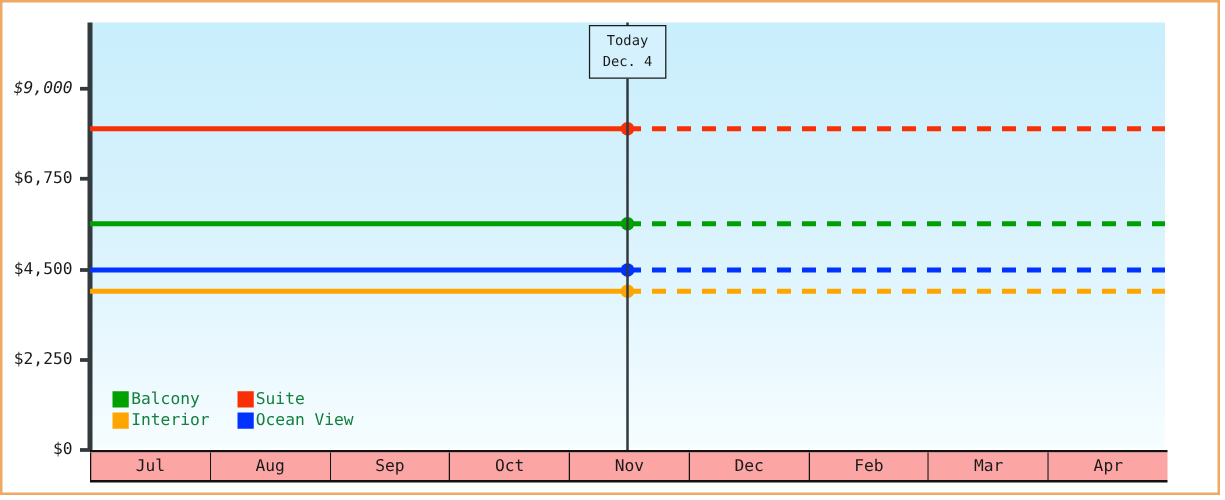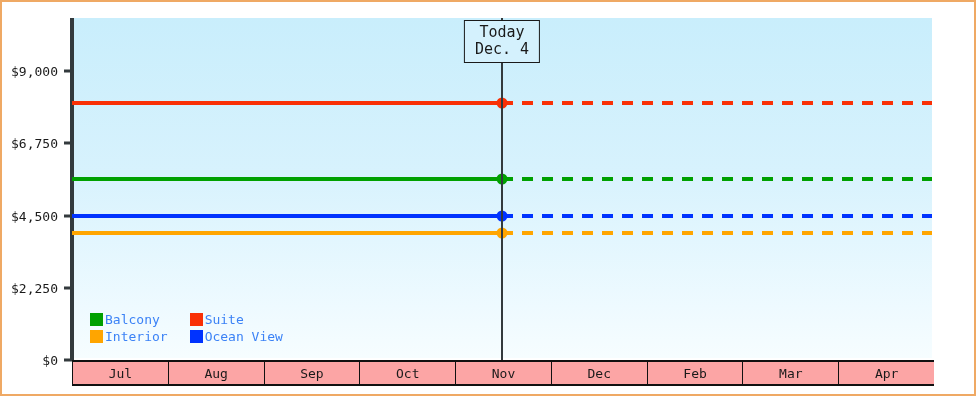--- a/index.html
+++ b/index.html
@@ -88,42 +88,42 @@
     position: absolute;
     width: 2px;
     background: #333a3d;
   }
   #today-box {
     position: absolute;
     border: 1px solid #1a1a1a;
     background: #d4f1fd;
     padding: 3px 10px 4px 10px;
     text-align: center;
-    font-size: 15px;
+    font-size: 11px;
     line-height: 17px;
     color: #1a1a1a;
     white-space: nowrap;
     transform: translateX(-50%);
   }
 
   
   #legend {
     position: absolute;
     left: 88px;
     top: 310px;
     display: grid;
     grid-template-columns: auto auto;
     grid-column-gap: 22px;
     grid-row-gap: 2px;
   }
   .legend-entry {
     display: flex;
     align-items: center;
     font-size: 13px;
-    color: #3b82f6;
+    color: #15803d;
     white-space: nowrap;
   }
   .legend-swatch {
     width: 13px;
     height: 13px;
     margin-right: 2px;
     flex: 0 0 auto;
   }
 
   
@@ -155,21 +155,21 @@
 </head>
 <body>
 
 <div id="chart-frame">
 
   <div id="plot-area"></div>
   <div id="y-axis-spine"></div>
 
   <div id="y-ticks">
     <div class="y-tick-mark" style="top:69px;"></div>
-    <div class="y-tick-label" style="top:69px;">$9,000</div>
+    <div class="y-tick-label" style="top:69px;font-style:italic;">$9,000</div>
 
     <div class="y-tick-mark" style="top:141px;"></div>
     <div class="y-tick-label" style="top:141px;">$6,750</div>
 
     <div class="y-tick-mark" style="top:214px;"></div>
     <div class="y-tick-label" style="top:214px;">$4,500</div>
 
     <div class="y-tick-mark" style="top:286px;"></div>
     <div class="y-tick-label" style="top:286px;">$2,250</div>
 

